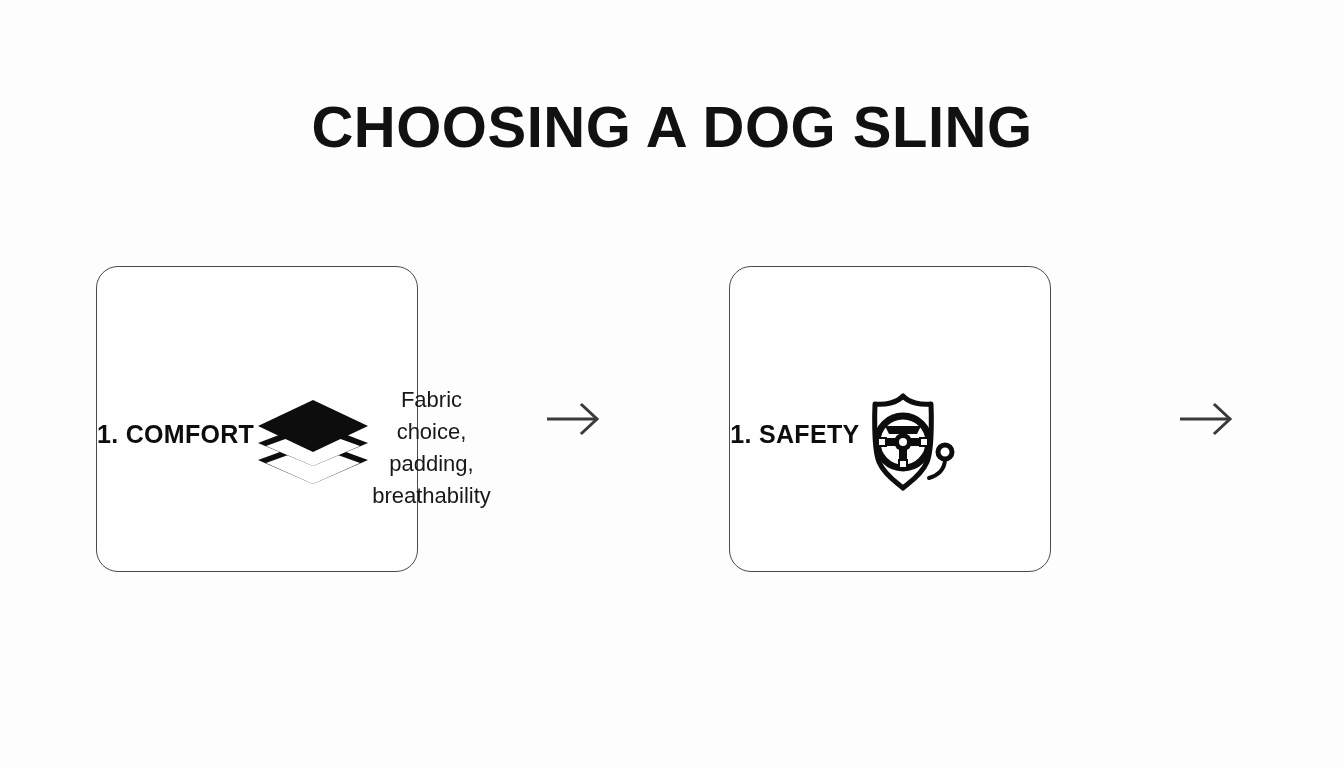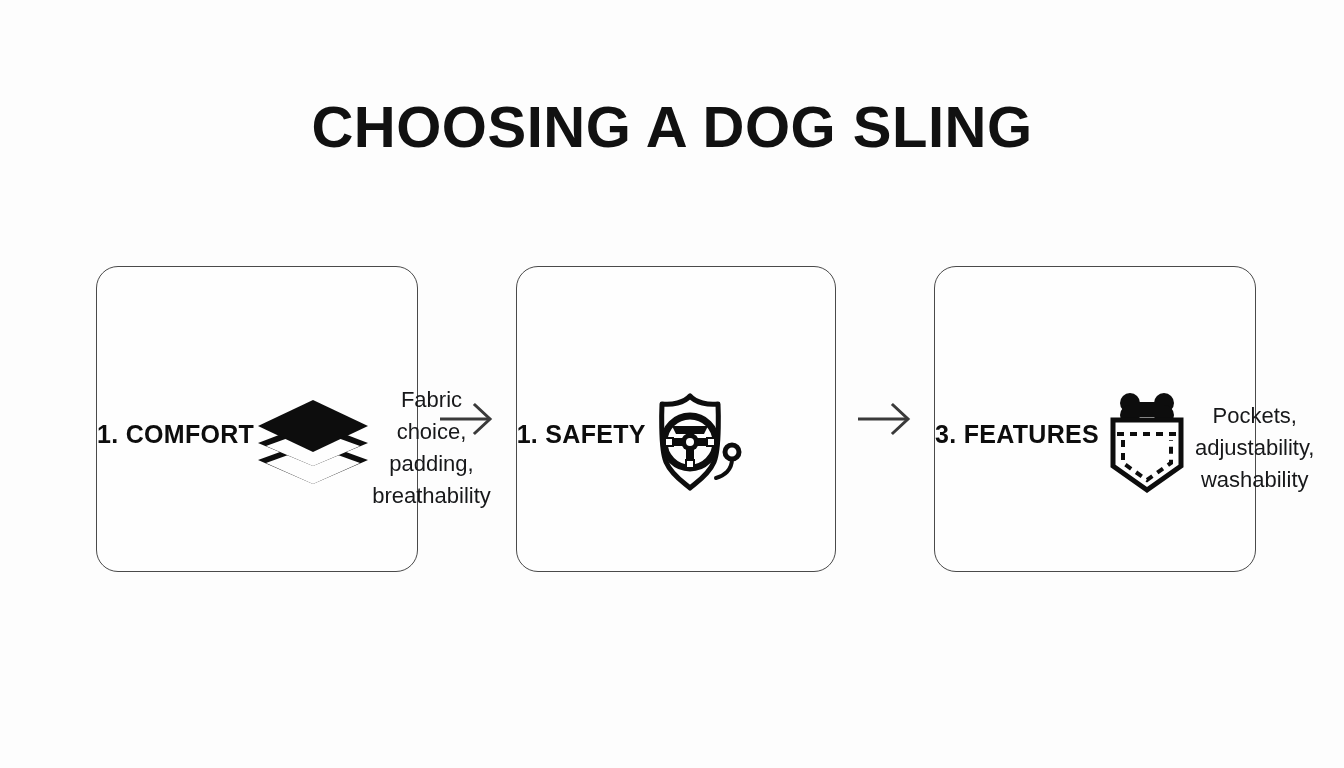--- a/index.html
+++ b/index.html
@@ -160,39 +160,15 @@
 
     </div>
 
     <div class="step-arrow">
       <svg width="56" height="34" viewBox="0 0 56 34" aria-hidden="true">
         <path d="M1 17 L50 17" stroke="#3a3a3a" stroke-width="3" fill="none"></path>
         <path d="M36 3 L51 17 L36 31" stroke="#3a3a3a" stroke-width="3" fill="none" stroke-linecap="square" stroke-linejoin="miter"></path>
       </svg>
     </div>
 
-    <div class="step-card">
-      <div class="card-heading">3. FEATURES</div>
-
-      <div class="card-icon">
-        <svg width="96" height="104" viewBox="0 0 96 104" aria-hidden="true">
-
-          <g fill="#0d0d0d">
-            <circle cx="31" cy="13" r="10"></circle>
-            <circle cx="31" cy="25" r="10"></circle>
-            <circle cx="65" cy="13" r="10"></circle>
-            <circle cx="65" cy="25" r="10"></circle>
-            <rect x="31" y="12" width="34" height="15"></rect>
-          </g>
-
-          <path d="M14 30 L82 30 L82 76 L48 100 L14 76 Z" fill="#fefefe" stroke="#0d0d0d" stroke-width="5" stroke-linejoin="miter"></path>
-
-          <path d="M18 44 L78 44" stroke="#0d0d0d" stroke-width="4" stroke-dasharray="7 6" fill="none"></path>
-
-          <path d="M24 50 L24 73 L48 90 L72 73 L72 50" stroke="#0d0d0d" stroke-width="4" stroke-dasharray="7 6" fill="none" stroke-linejoin="miter"></path>
-        </svg>
-      </div>
-
-      <div class="card-body">Pockets, adjustability, washability</div>
-    </div>
 
   </div>
 </div>
 
 </body></html>

